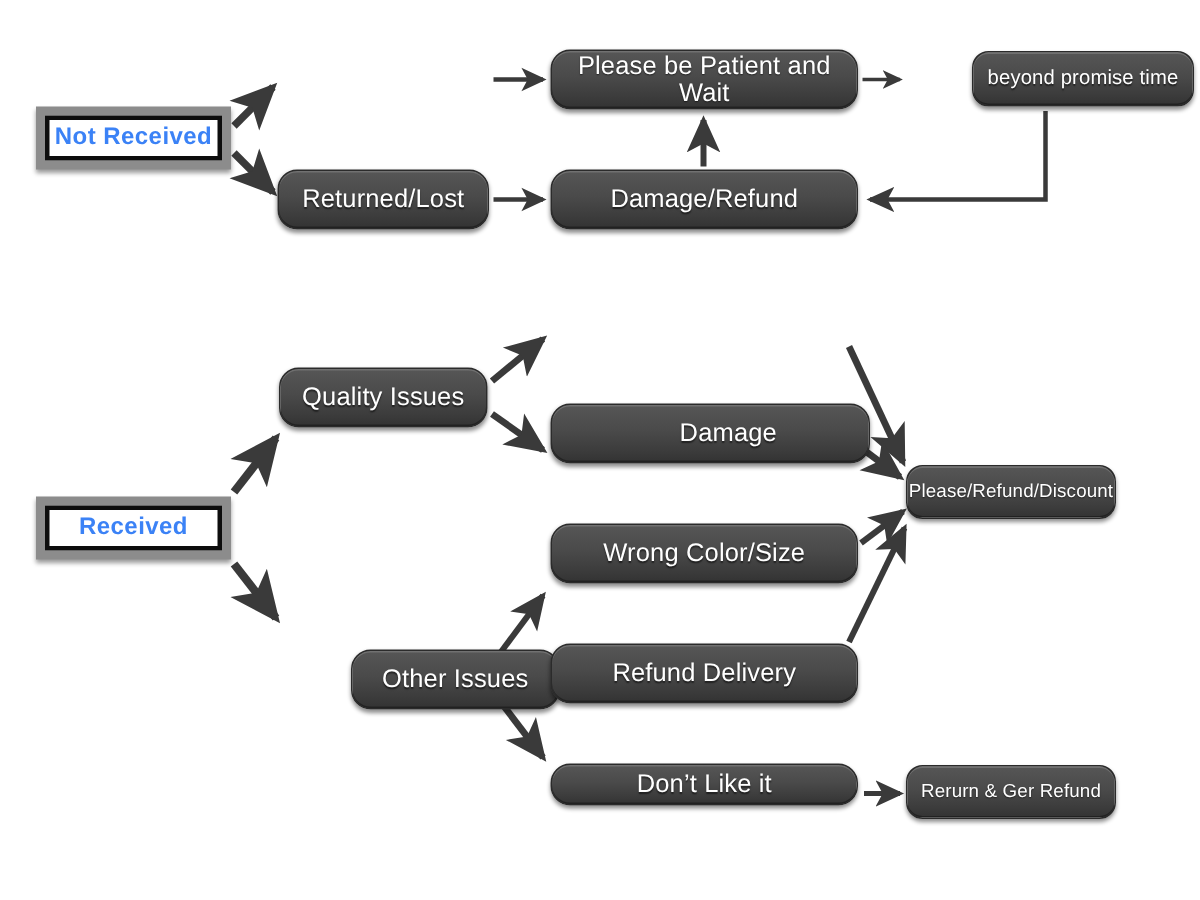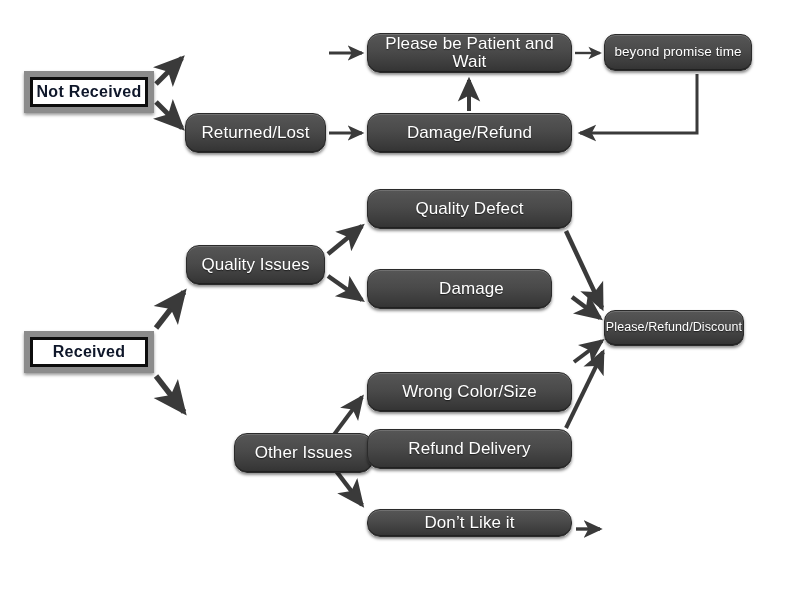--- a/index.html
+++ b/index.html
@@ -37,20 +37,21 @@
     font-size: 17px;
     line-height: 1.05;
     letter-spacing: 0.1px;
     text-shadow: 0 1px 1px rgba(0,0,0,0.55);
     z-index: 5;
     user-select: none;
   }
   .node.small {
     font-size: 13.5px;
     border-radius: 11px;
+    margin-left: 44px;
   }
   .node.xsmall {
     font-size: 12.5px;
     border-radius: 11px;
   }
 
   
   .frame-node {
     position: absolute;
     box-sizing: border-box;
@@ -66,21 +67,21 @@
     height: 100%;
     border: 3px solid #0d0d0d;
     background: #ffffff;
     display: flex;
     align-items: center;
     justify-content: center;
   }
   .frame-node .label {
     font-size: 16px;
     font-weight: bold;
-    color: #0f172a;
+    color: #3b82f6;
     letter-spacing: 0.3px;
     text-shadow:
       -1px -1px 0 #ffffff,
        1px -1px 0 #ffffff,
       -1px  1px 0 #ffffff,
        1px  1px 0 #ffffff,
        0   -1px 0 #ffffff,
        0    1px 0 #ffffff,
       -1px  0   0 #ffffff,
        1px  0   0 #ffffff;
@@ -169,26 +170,26 @@
   <div class="node" style="left:367px; top:33px; width:205px; height:40px;">Please be Patient and Wait</div>
 
   <div class="node small" style="left:604px; top:34px; width:148px; height:37px;">beyond promise time</div>
 
   <div class="node" style="left:367px; top:113px; width:205px; height:40px;">Damage/Refund</div>
 
   <div class="node" style="left:186px; top:245px; width:139px; height:40px;">Quality Issues</div>
 
   <div class="node" style="left:186px; top:433px; width:139px; height:40px;margin-left:48px;">Other Issues</div>
 
-  <div class="node" style="left:367px; top:189px; width:205px; height:40px;">Quality Defect</div>
 
-  <div class="node" style="left:367px; top:269px; width:185px; height:40px;padding-left:24px;">Damage</div>
+  <div class="node" style="left:367px; top:269px; width:213px; height:40px;padding-left:24px;">Damage</div>
 
-  <div class="node" style="left:367px; top:349px; width:205px; height:40px;margin-top:23px;">Wrong Color/Size</div>
+  <div class="node" style="left:367px; top:349px; width:205px; height:40px;">Wrong Color/Size</div>
 
   <div class="node" style="left:367px; top:429px; width:205px; height:40px;">Refund Delivery</div>
 
   <div class="node" style="left:367px; top:509px; width:205px; height:28px;">Don’t Like it</div>
 
   <div class="node xsmall" style="left:604px; top:310px; width:140px; height:36px;">Please/Refund/Discount</div>
 
+  <div class="node xsmall" style="left:604px; top:510px; width:140px; height:36px;">Rerurn &amp; Ger Refund</div>
 
 </div>
 
 </body></html>

